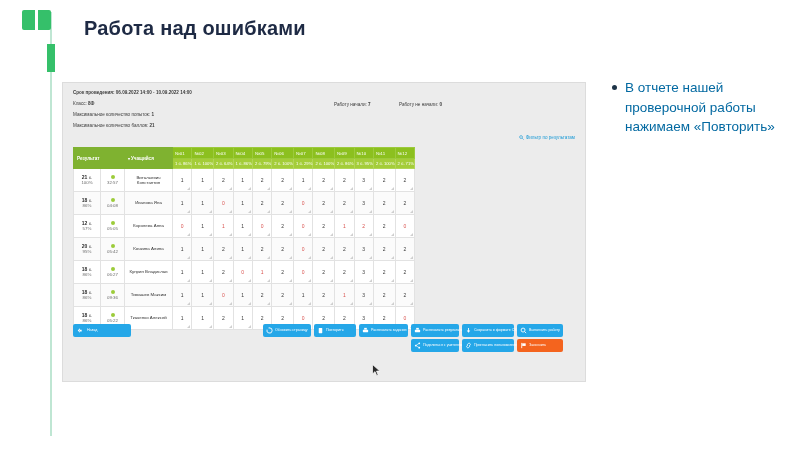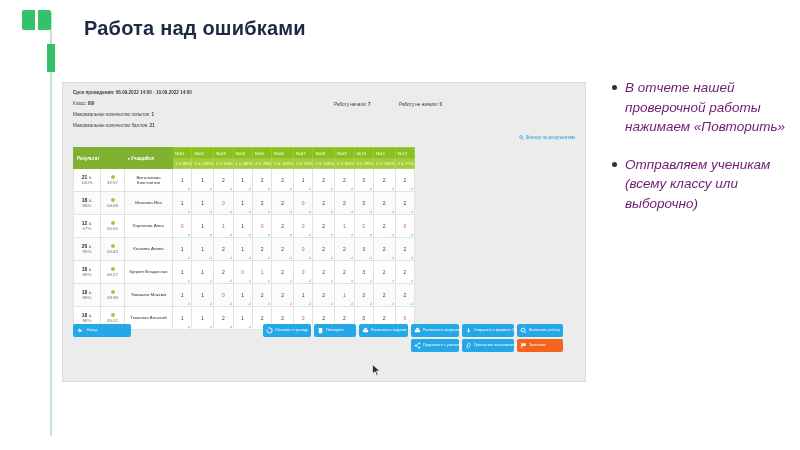--- a/index.html
+++ b/index.html
@@ -131,21 +131,21 @@
   .cursor { position:absolute; left:372px; top:364px; width:9px; height:13px; }
 
   
   .bullets { position:absolute; left:612px; top:78px; width:178px; }
   .bullet { display:flex; gap:8px; margin-bottom:18px; }
   .bullet .dot {
     flex:0 0 5px; width:5px; height:5px; border-radius:50%;
     background:#1e3448; margin-top:7px;
   }
   .bullet .txt {
-    font-size:13.5px; line-height:1.45; color:#701a75;font-style:italic;
+    font-size:13.5px; line-height:1.45; color:#0369a1;
   }
 </style>
 </head>
 <body>
 
 <div class="slide">
 
   <div class="rail-line"></div>
   <div class="rail-block"></div>
 
@@ -477,19 +477,15 @@
 
   <svg class="cursor" viewBox="0 0 9 13">
     <path d="M0.5 0.5 L0.5 10 L3 7.6 L4.7 11.6 L6.2 11 L4.5 7.1 L7.8 7 Z" fill="#2b2b2b" stroke="#fff" stroke-width="0.7"></path>
   </svg>
 
   <div class="bullets" id="bullets">
       <div class="bullet">
         <span class="dot"></span>
         <span class="txt">В отчете нашей проверочной работы нажимаем «Повторить»</span>
       </div>
-      <div class="bullet">
-        <span class="dot"></span>
-        <span class="txt">Отправляем ученикам (всему классу или выборочно)</span>
-      </div>
     </div>
 
 </div>
 
 </body></html>

